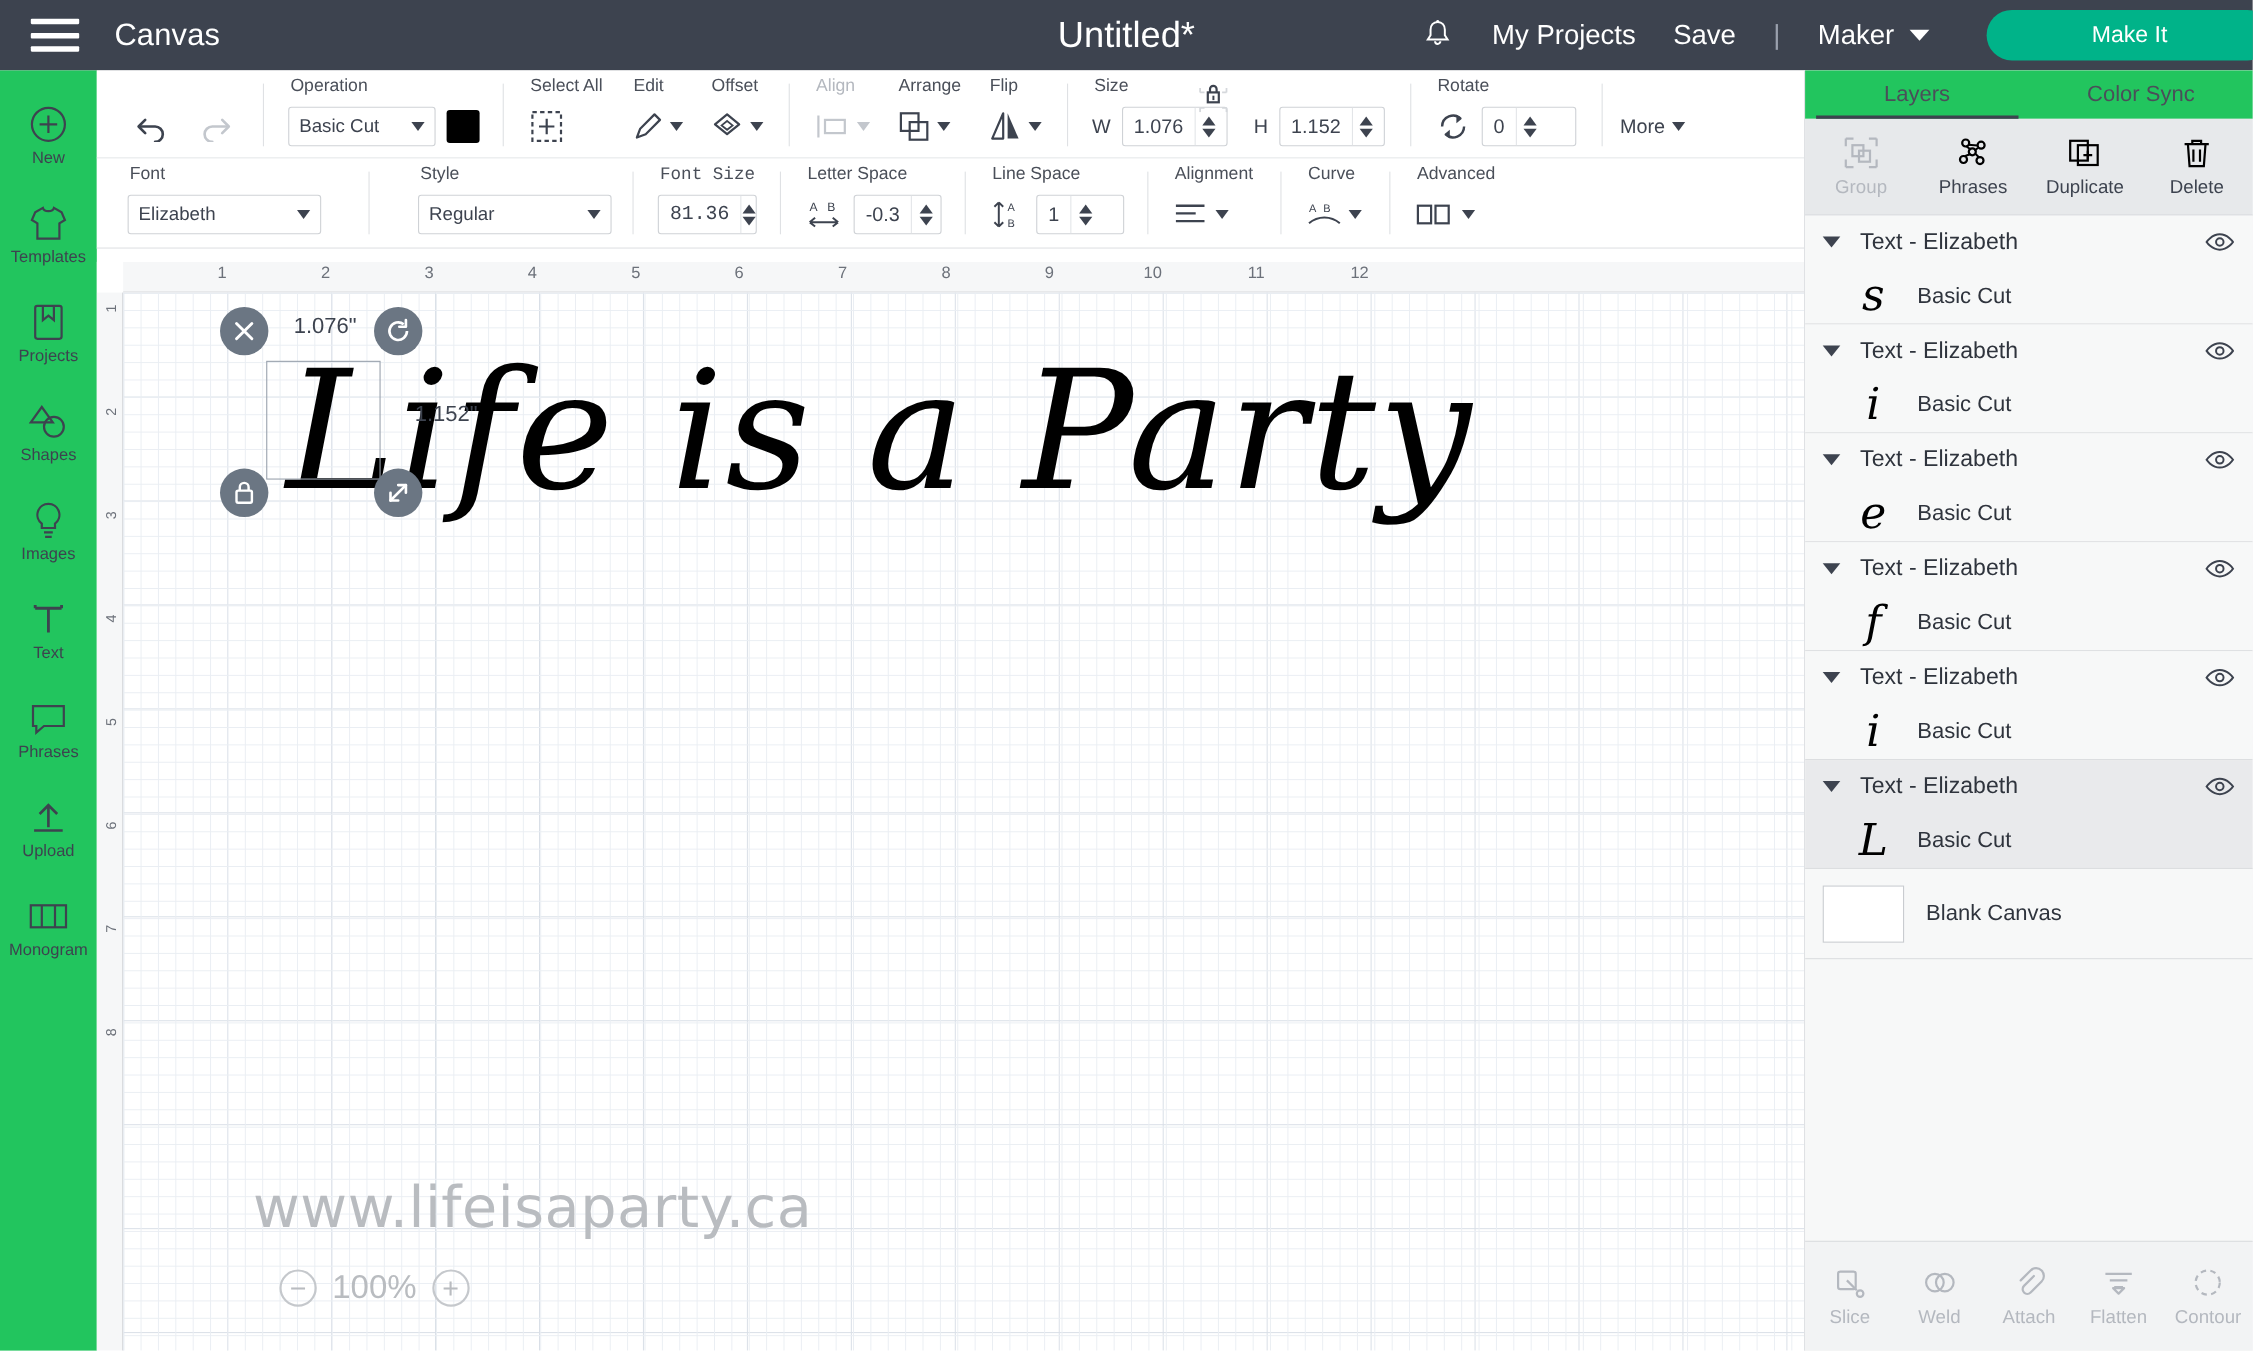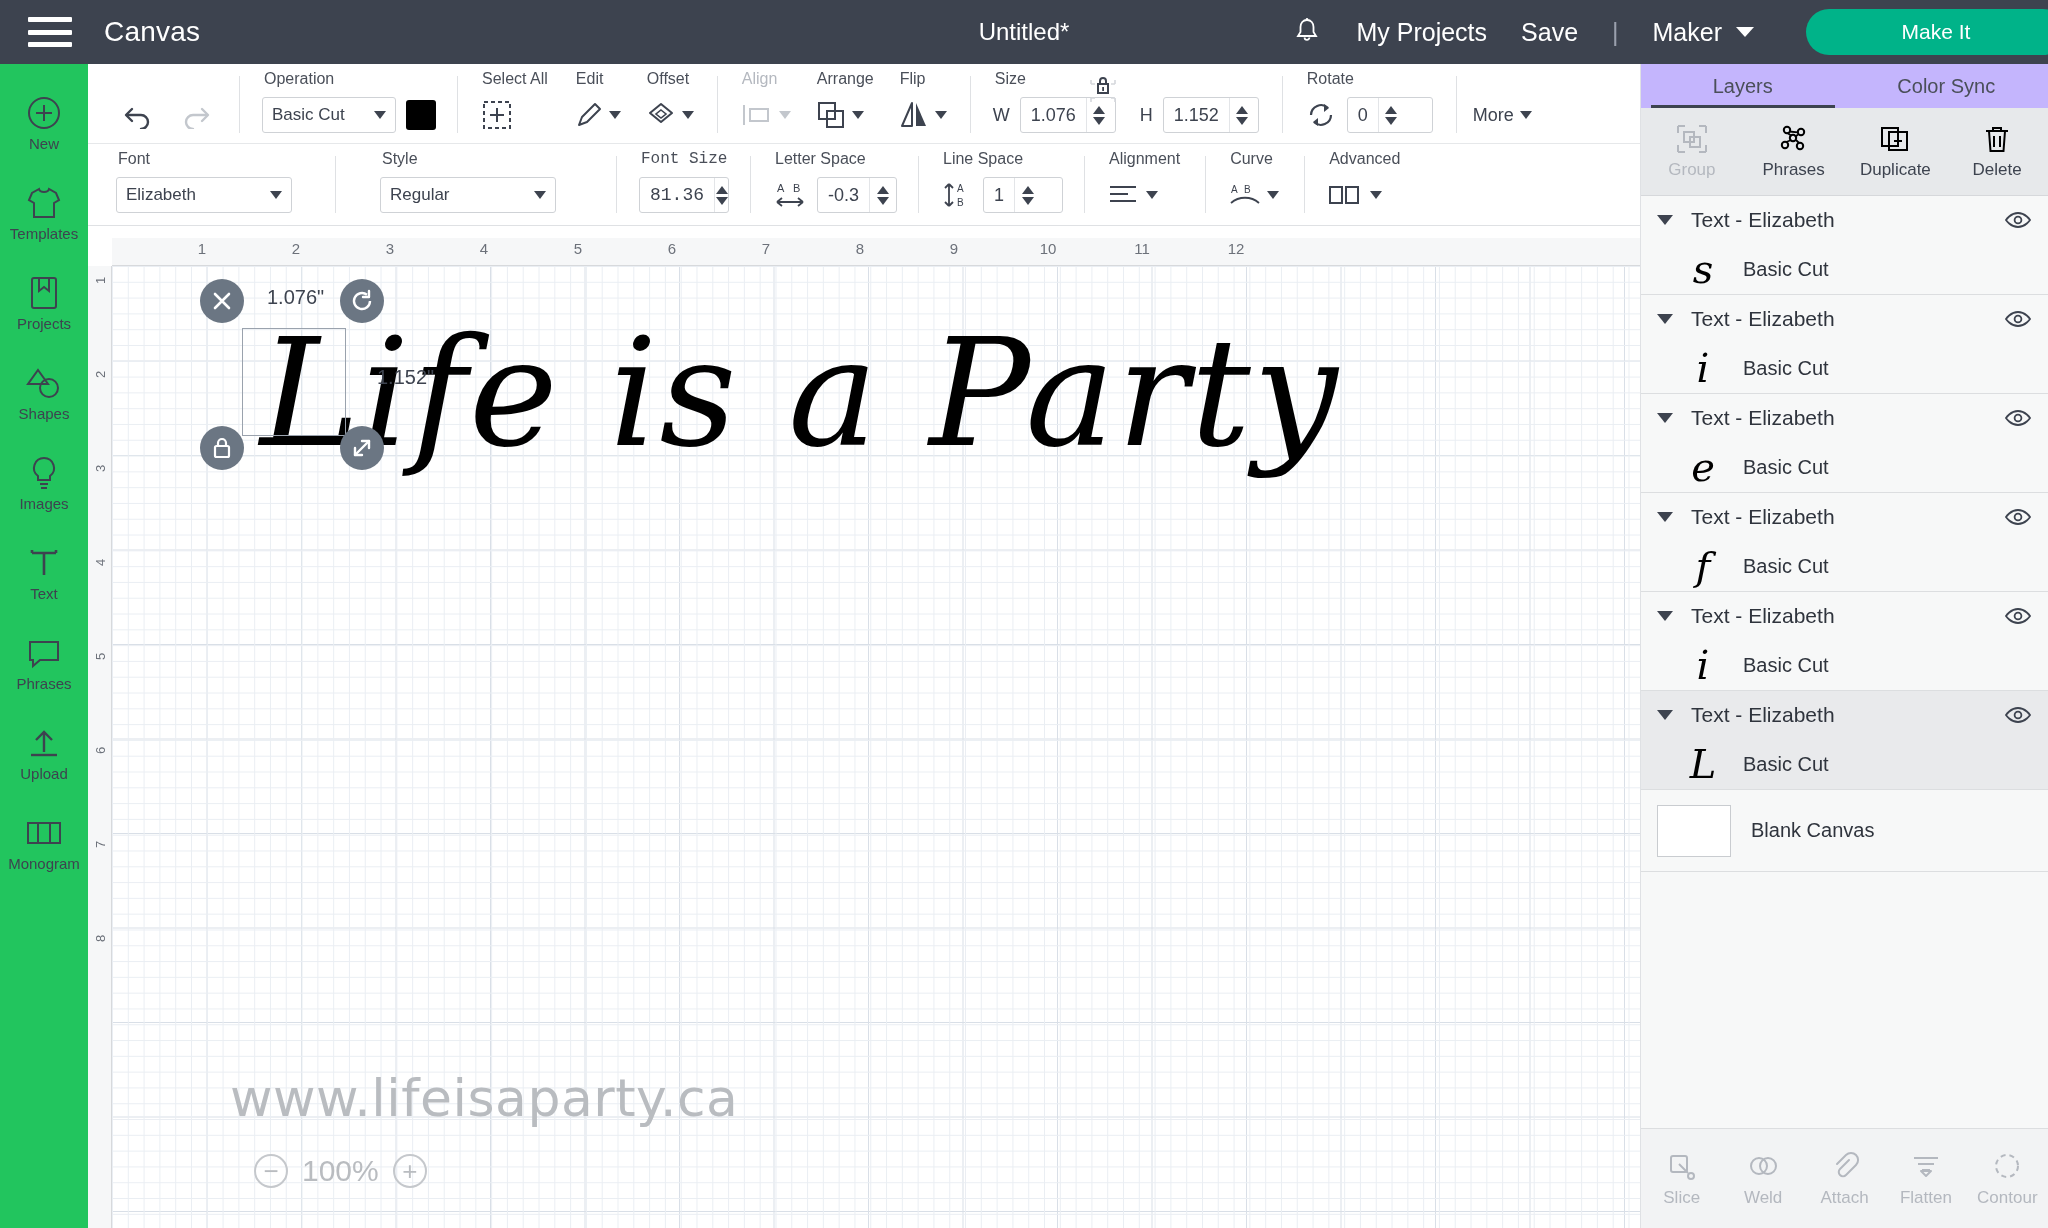--- a/index.html
+++ b/index.html
@@ -19,21 +19,21 @@
   .hamburger {
     width: 44px; height: 30px; margin-left: 28px; display: flex;
     flex-direction: column; justify-content: space-between; cursor: pointer;
   }
   .hamburger span { display: block; height: 5px; background: #fff; border-radius: 1px; }
   .topbar-canvas {
     color: #fff; font-size: 28px; margin-left: 32px; letter-spacing: .2px;
   }
   .topbar-title {
     position: absolute; left: 0; right: 0; text-align: center;
-    color: #fff; font-size: 24px; pointer-events: none;
+    color: #fff; font-size: 33px; pointer-events: none;
   }
   .topbar-right {
     position: absolute; right: 0; top: 0; height: 64px;
     display: flex; align-items: center; gap: 0;
   }
   .bell { width: 26px; height: 30px; position: relative; margin-right: 36px; }
   .bell svg { display: block; }
   .tb-link { color: #fff; font-size: 25px; margin-right: 34px; cursor: pointer; white-space: nowrap; }
   .tb-sep { color: #9aa0ad; font-size: 25px; margin-right: 34px; }
   .tb-machine { color: #fff; font-size: 25px; display: flex; align-items: center; gap: 14px; margin-right: 34px; cursor: pointer; }
@@ -144,21 +144,21 @@
     display: flex; align-items: center; justify-content: center; cursor: pointer;
     font-size: 26px; line-height: 1; color: #b9bcc0;
   }
 
   
   .rightpanel {
     position: absolute; top: 64px; right: 0; width: 408px; bottom: 0;
     background: #f2f3f4; border-left: 1px solid #dfe1e4;
     display: flex; flex-direction: column;
   }
-  .rp-tabs { display: flex; height: 44px; background: #c4b5fd; text-align: center; }
+  .rp-tabs { display: flex; height: 44px; background: #22c55e; text-align: center; }
   .rp-tab {
     flex: 1; display: flex; align-items: center; justify-content: center;
     font-size: 20px; color: #4a4f59; cursor: pointer; position: relative;
   }
   .rp-tab.active::after {
     content: ""; position: absolute; left: 10px; right: 10px; bottom: 0; height: 3px; background: #3d434f;
   }
   .rp-actions {
     display: flex; height: 88px; align-items: center; background: #e7e9eb;
     border-bottom: 1px solid #d6d8db;
@@ -475,21 +475,21 @@
       <div class="tgroup sep" style="padding-left:6px;padding-right:44px;">
         <div class="tlabel">Font</div>
         <div class="tctl">
           <div class="select" style="width:176px;">
             <span>Elizabeth</span>
             <span class="caret"></span>
           </div>
         </div>
       </div>
 
-      <div class="tgroup sep" style="padding-left:44px;padding-right:61px;">
+      <div class="tgroup sep" style="padding-left:44px;padding-right:20px;">
         <div class="tlabel">Style</div>
         <div class="tctl">
           <div class="select" style="width:176px;">
             <span>Regular</span>
             <span class="caret"></span>
           </div>
         </div>
       </div>
 
       <div class="tgroup sep" style="padding-left:22px;padding-right:22px;font-family:Liberation Mono, monospace;">

